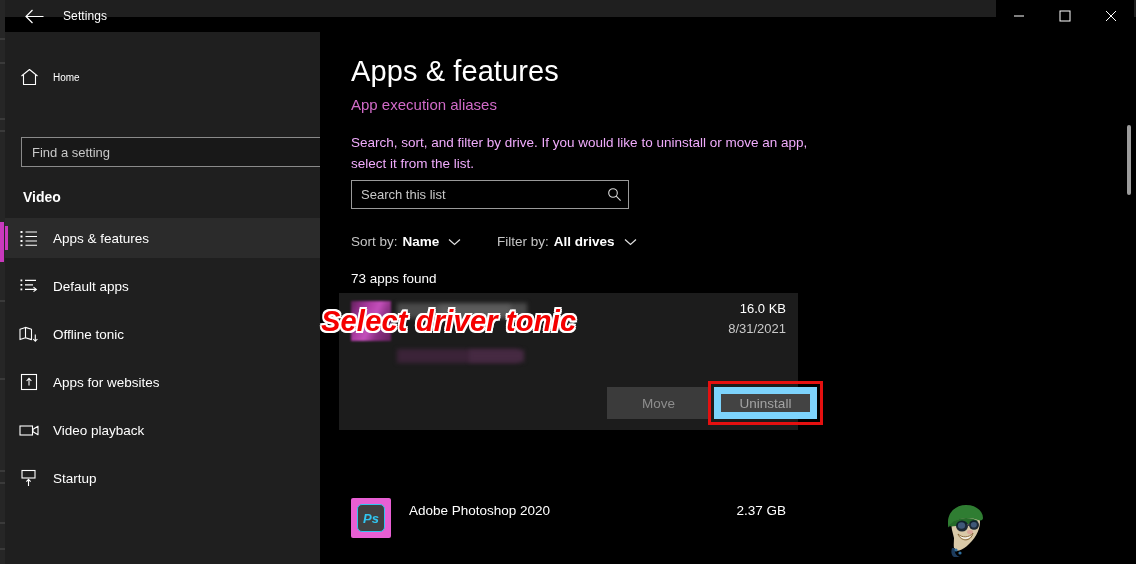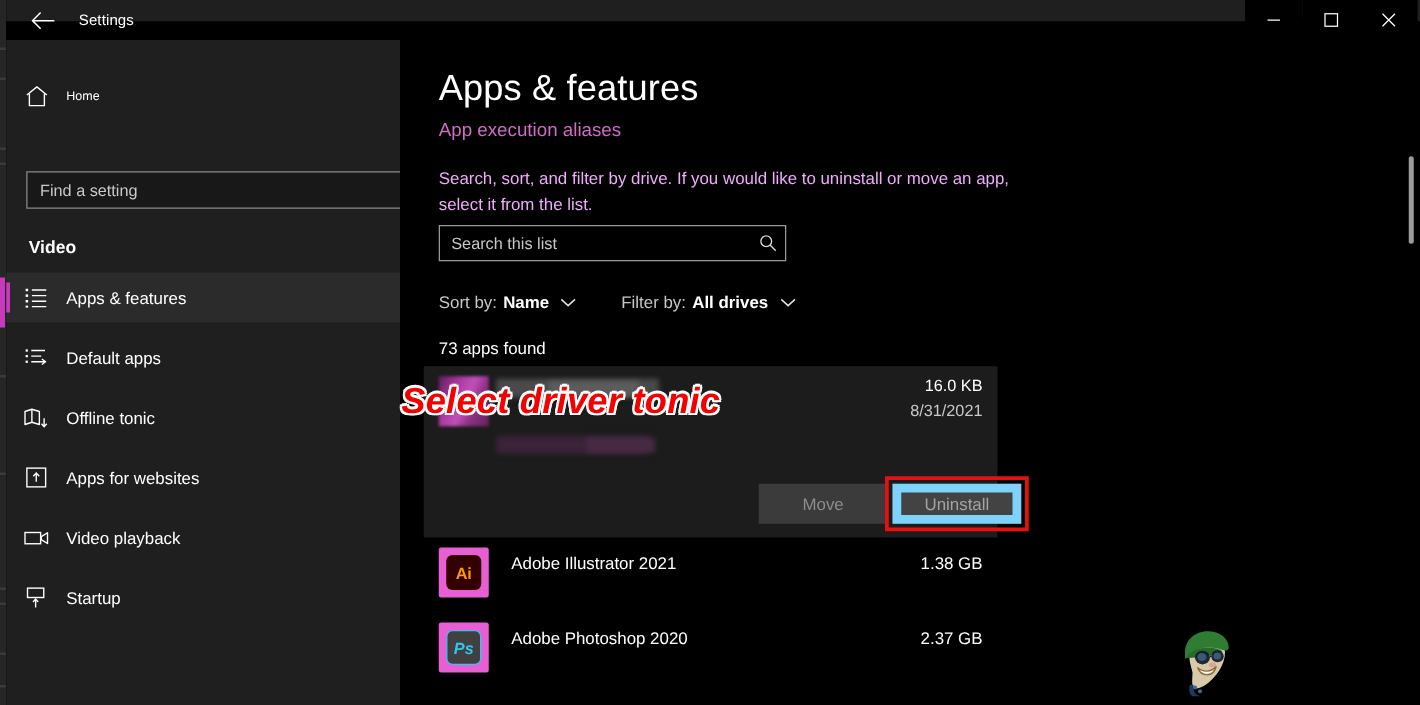--- a/index.html
+++ b/index.html
@@ -497,27 +497,20 @@
       <div class="redacted-bar" id="rb4"></div>
 
       <div id="row-size">16.0 KB</div>
       <div id="row-date">8/31/2021</div>
 
       <div class="action-btn" id="move-btn">Move</div>
       <div class="action-btn" id="uninstall-btn">Uninstall</div>
       <div id="uninstall-highlight"></div>
     </div>
 
-    <div class="app-row" id="row-ai" style="top:398px">
-      <div class="app-icon">
-        <div class="inner-tile">Ai</div>
-      </div>
-      <div class="app-name">Adobe Illustrator 2021</div>
-      <div class="app-size">1.38 GB</div>
-    </div>
 
     <div class="app-row" id="row-ps" style="top:458px">
       <div class="app-icon">
         <div class="inner-tile">Ps</div>
       </div>
       <div class="app-name">Adobe Photoshop 2020</div>
       <div class="app-size">2.37 GB</div>
     </div>
 
   </div>

